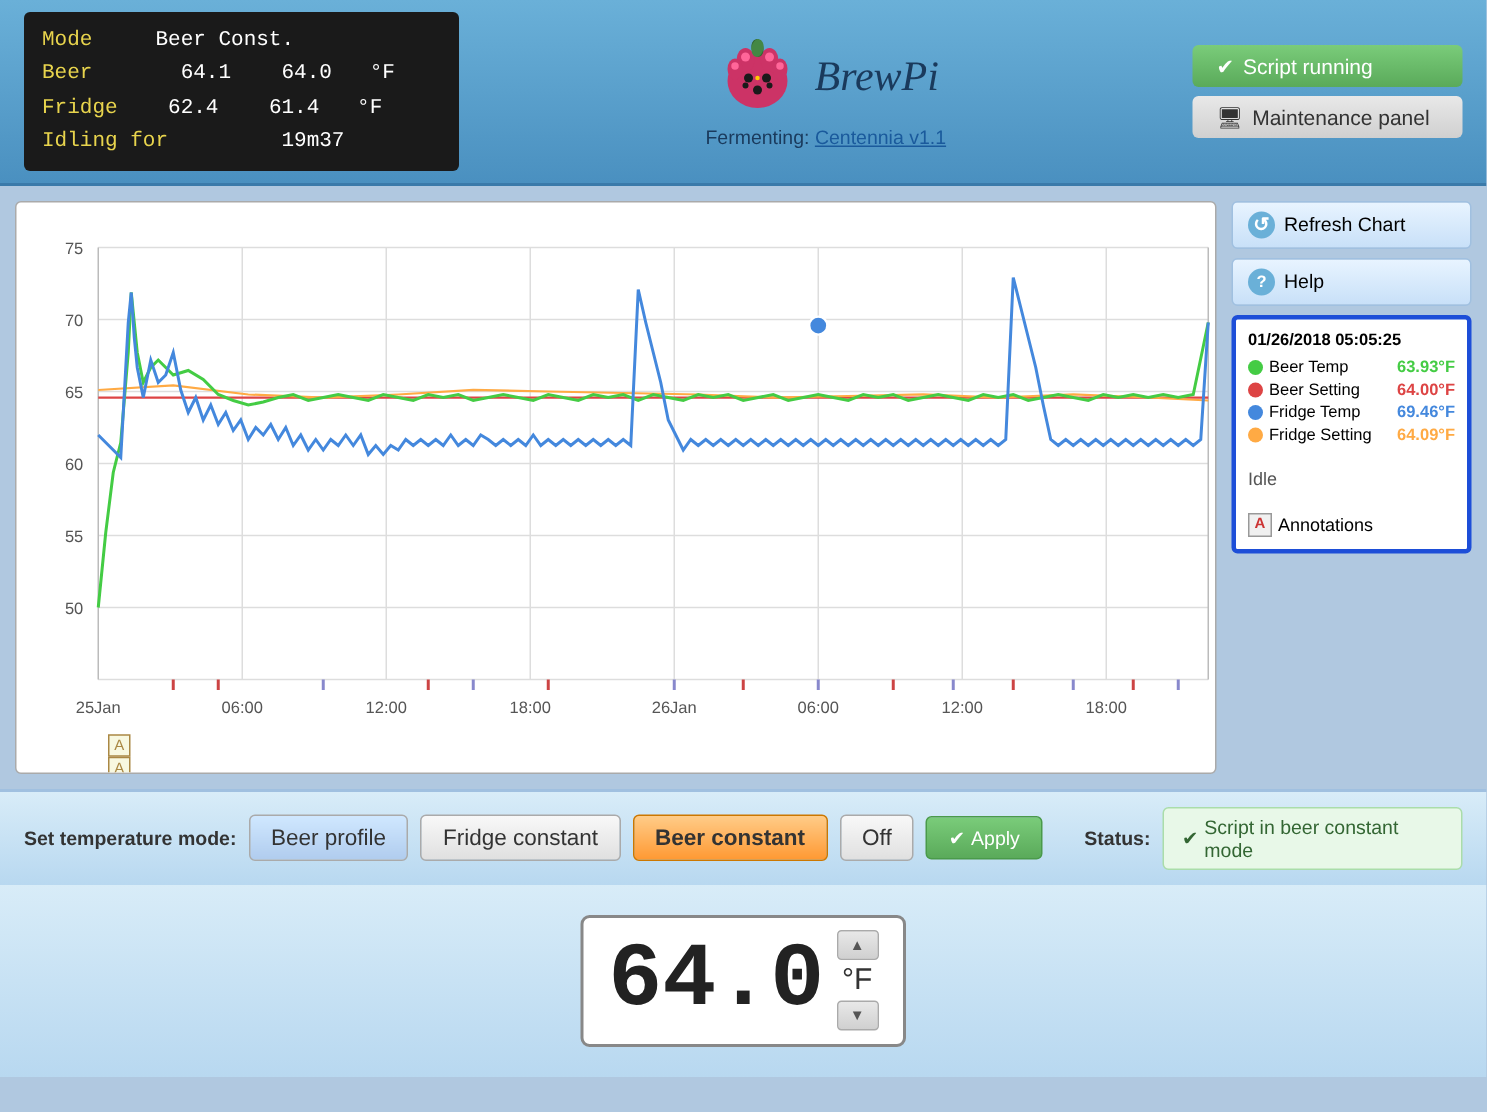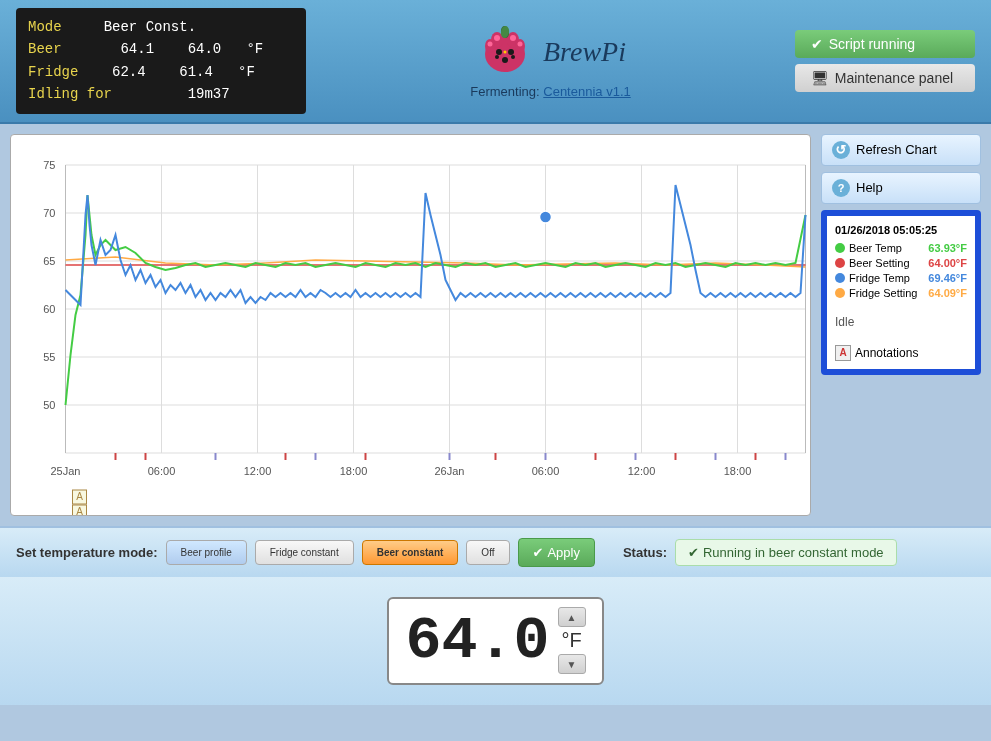--- a/index.html
+++ b/index.html
@@ -126,21 +126,21 @@
       border-radius: 4px;
       padding: 6px 10px;
       font-size: 13px;
       cursor: pointer;
       display: flex;
       align-items: center;
       gap: 6px;
     }
     .legend-box {
       background: white;
-      border: 6px solid #1d4ed8;
+      border: 3px solid #1d4ed8;
       border-radius: 4px;
       padding: 8px;
       font-size: 12px;
     }
     .legend-timestamp {
       font-weight: bold;
       margin-bottom: 6px;
       font-size: 11px;
     }
     .legend-item {
@@ -197,21 +197,21 @@
     }
     .temp-mode-label {
       font-size: 13px;
       font-weight: bold;
       color: #333;
     }
     .mode-btn {
       padding: 6px 14px;
       border: 1px solid #aaa;
       border-radius: 4px;
-      font-size: 10px;
+      font-size: 15px;
       cursor: pointer;
       background: linear-gradient(to bottom, #f8f8f8, #e0e0e0);
       color: #333;
     }
     .mode-btn.active {
       background: linear-gradient(to bottom, #ffcc88, #ff9933);
       color: #333;
       font-weight: bold;
       border-color: #cc7700;
     }
@@ -541,21 +541,21 @@
     </button>
     <button class="btn-apply">
       <span>✔</span>
       <span>Apply</span>
     </button>
 
     <div class="status-row">
       <span class="status-label">Status:</span>
       <div class="status-value">
         <span style="color:#336633;">✔</span>
-        <span>Running in beer constant mode</span>
+        <span>Script in beer constant mode</span>
       </div>
     </div>
   </div>
 </div>
 
 <div class="temp-display-area">
   <div class="temp-widget">
     <span class="temp-number">64.0</span>
     <div class="temp-unit-area">
       <div class="temp-arrow">▲</div>

